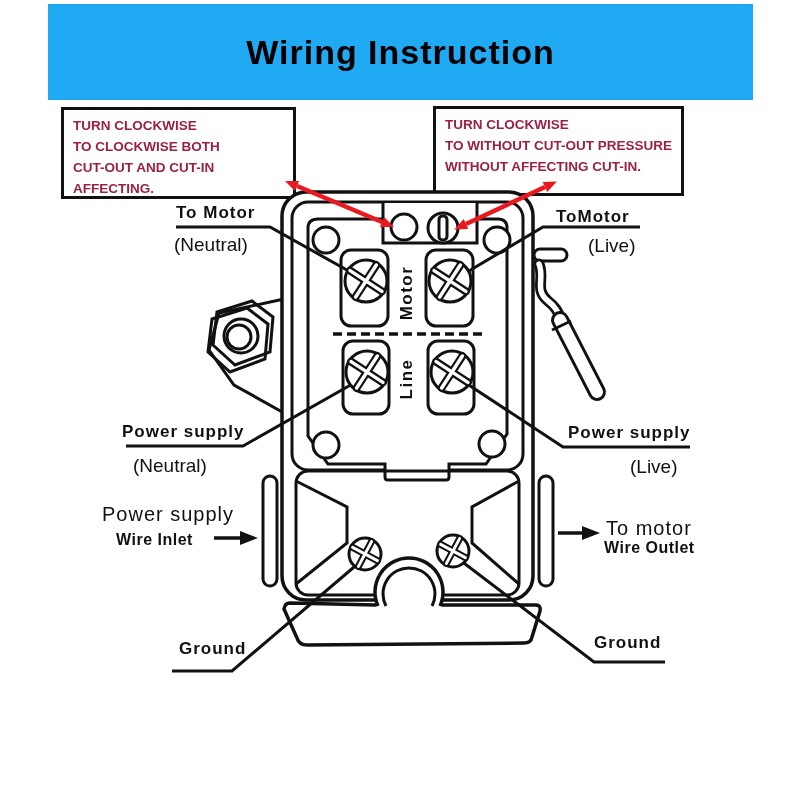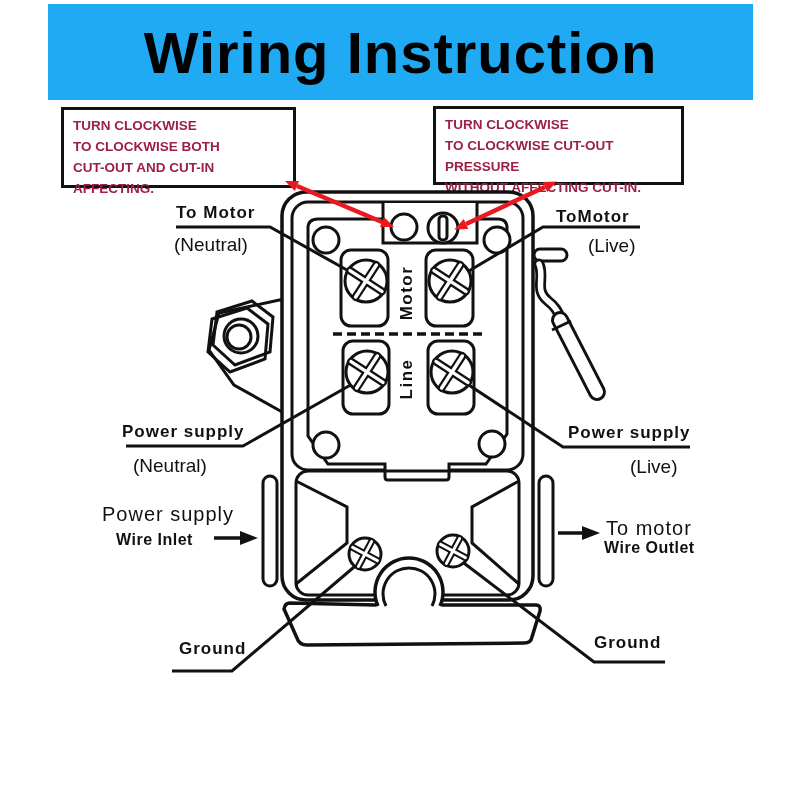--- a/index.html
+++ b/index.html
@@ -1,22 +1,22 @@
 <!DOCTYPE html>
 <html><head>
 <meta charset="utf-8">
 <style>
   html,body{margin:0;padding:0;background:#fff;}
   .stage{position:relative;width:800px;height:800px;background:#fff;overflow:hidden;
          font-family:"Liberation Sans",sans-serif;}
   .header{position:absolute;left:48px;top:4px;width:705px;height:96px;background:#21AAF4;
           display:flex;align-items:center;justify-content:center;}
-  .header h1{margin:0;font-size:58px;font-weight:bold;color:#000;letter-spacing:1px;}
+  .header h1{margin:0;font-size:34px;font-weight:bold;color:#000;letter-spacing:1px;}
   .callout{position:absolute;background:#fff;border:3px solid #111;color:#9B2144;
-           font-size:13.5px;font-weight:bold;line-height:21px;padding:5px 8px 8px 9px;}
+           font-size:13.5px;font-weight:bold;line-height:21px;padding:5px 8px 19px 9px;}
   .callout-left{left:61px;top:107px;width:212px;height:62px;}
   .callout-right{left:433px;top:106px;width:228px;height:60px;}
   svg{position:absolute;left:0;top:0;}
   .ln{stroke:#111;stroke-width:3;fill:none;}
   .ln35{stroke:#111;stroke-width:3.5;fill:none;}
   .wfill{fill:#fff;}
   text{fill:#111;}
   .lbl{font-weight:bold;font-size:17px;letter-spacing:1px;}
   .sub{font-size:19px;}
   .reg{font-size:20px;letter-spacing:1px;}
@@ -33,21 +33,21 @@
   </div>
 
   <div class="callout callout-left">
     <div>TURN CLOCKWISE</div>
     <div>TO CLOCKWISE BOTH</div>
     <div>CUT-OUT AND CUT-IN AFFECTING.</div>
   </div>
 
   <div class="callout callout-right">
     <div>TURN CLOCKWISE</div>
-    <div>TO CLOCKWISE CUT-OUT PRESSURE</div>
+    <div>TO WITHOUT CUT-OUT PRESSURE</div>
     <div>WITHOUT AFFECTING CUT-IN.</div>
   </div>
 
   <svg width="800" height="800" viewBox="0 0 800 800">
 
     <g>
       <polygon class="ln" points="284,299 219,313 209,350 234,385 284,413" fill="#fff"></polygon>
       <polygon class="ln" points="212,319 247,308 268,324 265,359 230,372 208,352" fill="#fff"></polygon>
       <polygon class="ln" points="217,312 252,301 273,317 270,352 235,365 213,345" fill="#fff"></polygon>
       <circle class="ln" cx="241" cy="336" r="17" fill="#fff"></circle>

